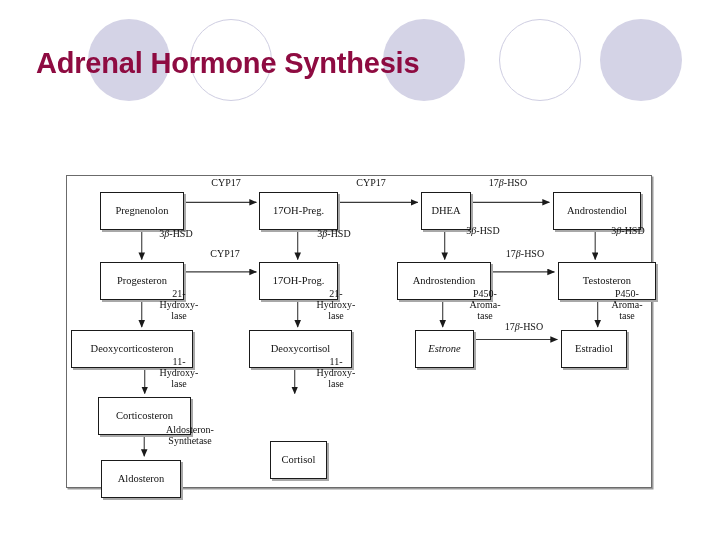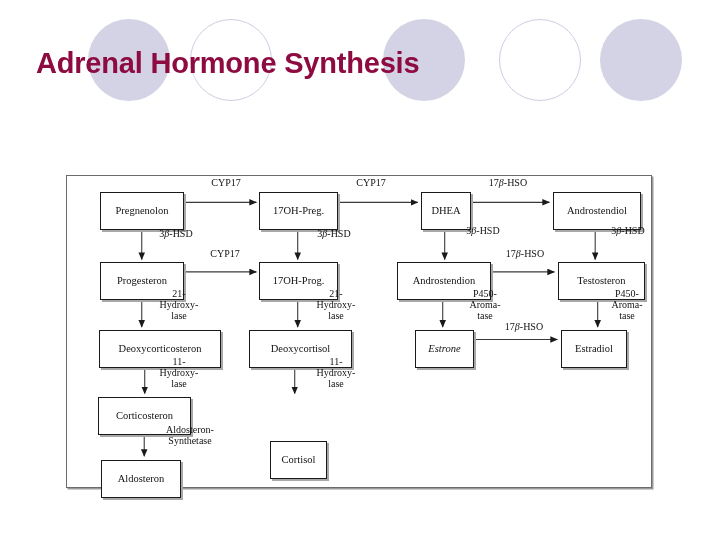--- a/index.html
+++ b/index.html
@@ -96,22 +96,22 @@
       </g>
   </svg>
   <div id="node-layer">
       <div class="node" style="left: 33px; top: 16px; width: 84px; height: 21px;">Pregnenolon</div>
       <div class="node" style="left: 192px; top: 16px; width: 79px; height: 21px;">17OH-Preg.</div>
       <div class="node" style="left: 354px; top: 16px; width: 50px; height: 21px;">DHEA</div>
       <div class="node" style="left: 486px; top: 16px; width: 88px; height: 21px;">Androstendiol</div>
       <div class="node" style="left: 33px; top: 86px; width: 84px; height: 21px;">Progesteron</div>
       <div class="node" style="left: 192px; top: 86px; width: 79px; height: 21px;">17OH-Prog.</div>
       <div class="node" style="left: 330px; top: 86px; width: 94px; height: 21px;">Androstendion</div>
-      <div class="node" style="left: 491px; top: 86px; width: 87px; height: 21px;">Testosteron</div>
-      <div class="node" style="left: 32px; top: 154px; width: 122px; height: 15px;">Deoxycorticosteron</div>
+      <div class="node" style="left: 491px; top: 86px; width: 98px; height: 21px;">Testosteron</div>
+      <div class="node" style="left: 4px; top: 154px; width: 122px; height: 15px;">Deoxycorticosteron</div>
       <div class="node" style="left: 182px; top: 154px; width: 103px; height: 21px;">Deoxycortisol</div>
       <div class="node" style="left: 348px; top: 154px; width: 59px; height: 21px; font-style: italic;">Estrone</div>
       <div class="node" style="left: 494px; top: 154px; width: 66px; height: 21px;">Estradiol</div>
       <div class="node" style="left: 31px; top: 221px; width: 93px; height: 21px;">Corticosteron</div>
       <div class="node" style="left: 203px; top: 221px; width: 57px; height: 30px; margin-top: 44px;">Cortisol</div>
       <div class="node" style="left: 34px; top: 284px; width: 80px; height: 21px;">Aldosteron</div>
     </div>
   <div id="enzyme-layer">
       <div class="enz" style="left: 131px; top: 2px; width: 56px;">CYP17</div>
       <div class="enz" style="left: 276px; top: 2px; width: 56px;">CYP17</div>

